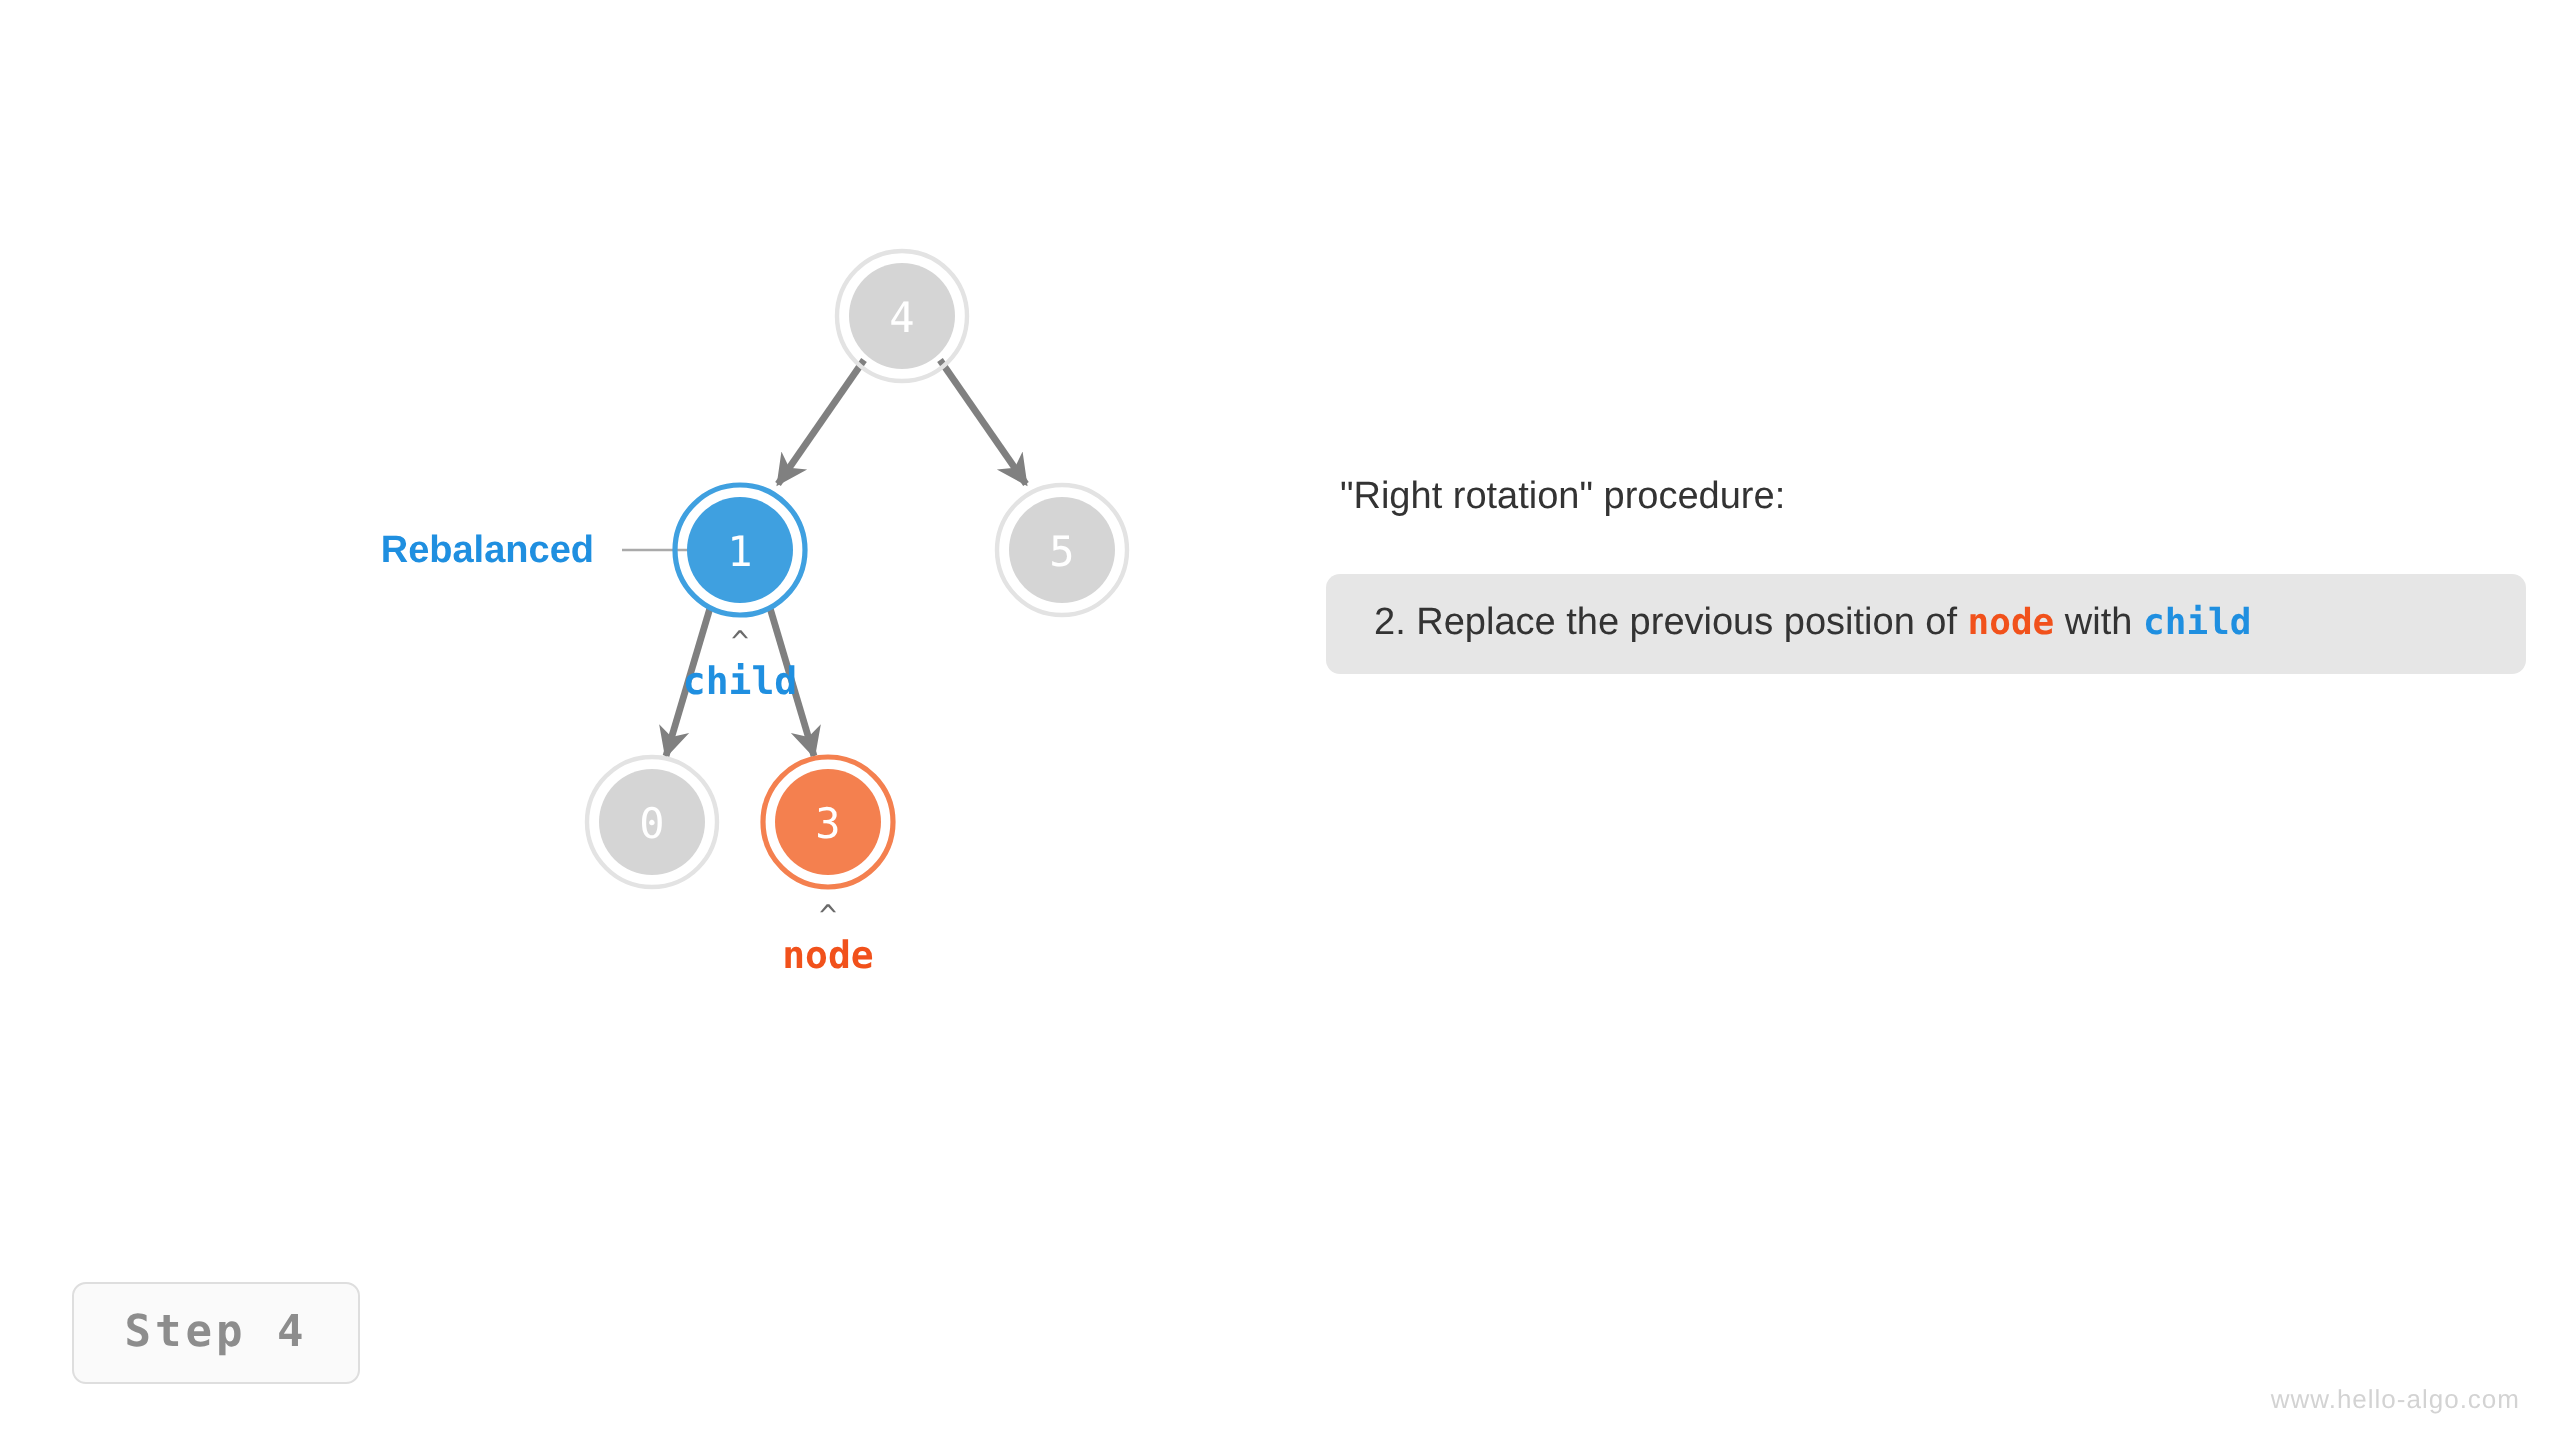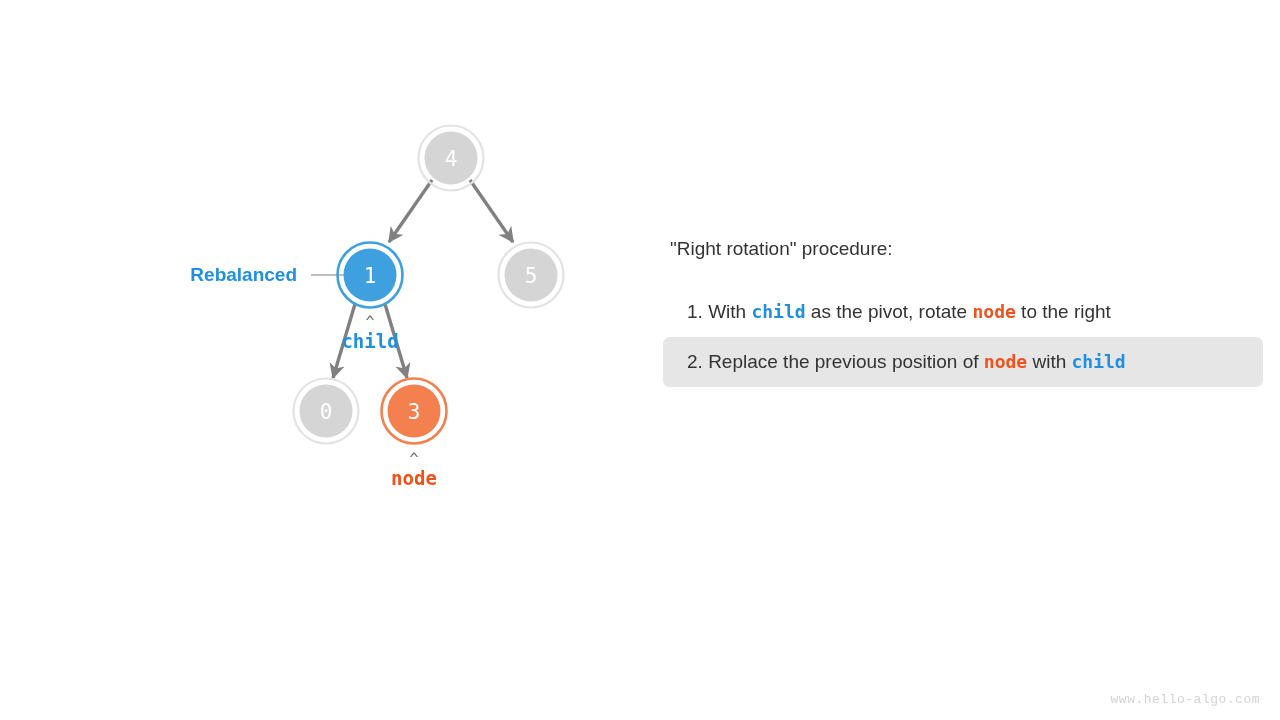--- a/index.html
+++ b/index.html
@@ -131,21 +131,21 @@
     font-weight: bold;
     color: #8d8d8d;
     letter-spacing: 2px;
   }
 
   
   #watermark {
     position: absolute;
     right: 20px;
     bottom: 13px;
-    font-family: Liberation Mono, monospace;
+    font-family: Liberation Sans, sans-serif;
     font-size: 13px;
     color: #d3d3d3;
     letter-spacing: 0.5px;
   }
 </style>
 </head>
 <body>
 
 <div id="stage">
 
@@ -201,22 +201,24 @@
     <text class="pointer-label blue" x="370" y="342">child</text>
 
     <text class="caret" x="414" y="459">^</text>
     <text class="pointer-label orange" x="414" y="479">node</text>
   </svg>
 
   <div id="panel">
     <div class="panel-title">"Right rotation" procedure:</div>
 
     <div id="steps-container">
-        <div class="step-row"><span>1. </span><span>With </span><span class="kw blue">child</span><span> as the pivot, rotate </span><span class="kw orange">node</span><span> to the right</span></div>
         <div class="step-row highlight"><span>2. </span><span>Replace the previous position of </span><span class="kw orange">node</span><span> with </span><span class="kw blue">child</span></div>
       </div>
 
   </div>
 
+  <div id="step-badge">
+    <span class="label">Step 4</span>
+  </div>
 
   <div id="watermark">www.hello-algo.com</div>
 
 </div>
 
 </body></html>

